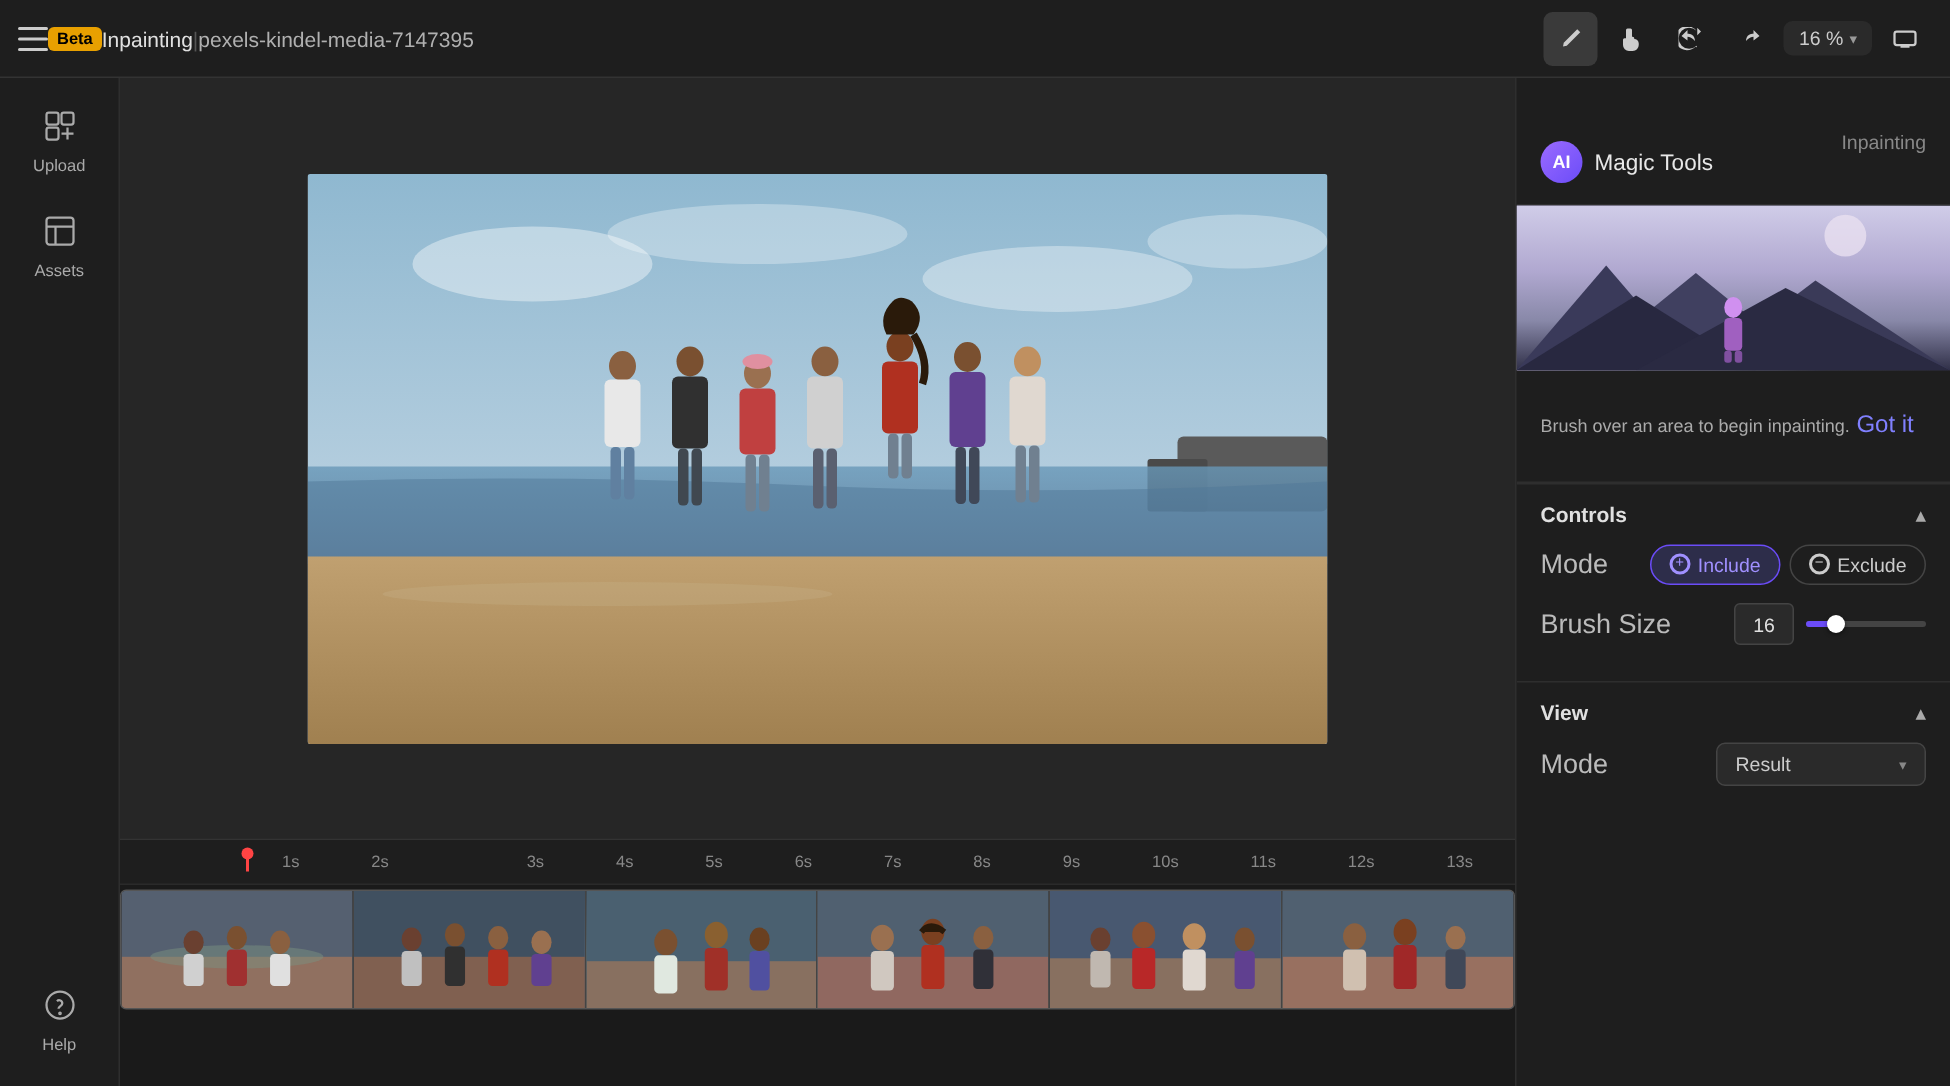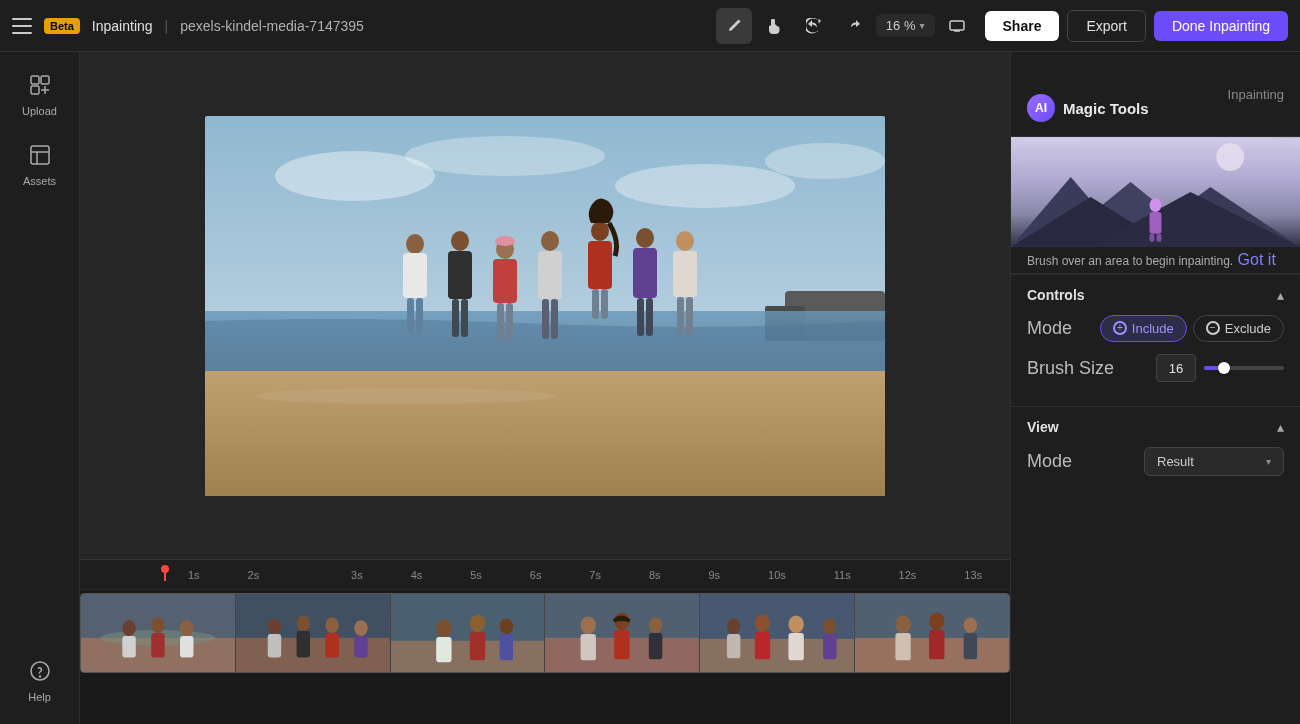--- a/index.html
+++ b/index.html
@@ -21,21 +21,21 @@
       border-bottom: 1px solid #333;
       display: flex;
       align-items: center;
       padding: 0 12px;
       gap: 10px;
       flex-shrink: 0;
     }
     .topbar-left {
       display: flex;
       align-items: center;
-      gap: 12px;
+      gap: 0;
       flex: 1;
       text-align: center;
     }
     .hamburger-icon {
       width: 20px;
       height: 16px;
       display: flex;
       flex-direction: column;
       justify-content: space-between;
       cursor: pointer;
@@ -306,21 +306,21 @@
       border-radius: 50%;
       display: flex;
       align-items: center;
       justify-content: center;
       font-size: 12px;
       color: #fff;
       font-weight: 700;
     }
     .panel-title {
       font-size: 15px;
-      font-weight: 700;
+      font-weight: 400;
       color: #e8e8e8;
     }
     .panel-subtitle {
       font-size: 13px;
       color: #888;
     }
 
     
     .inpaint-preview {
       width: 100%;
@@ -522,25 +522,20 @@
       <span>16 %</span>
       <span class="zoom-arrow">▾</span>
     </div>
     <button class="monitor-btn">
       <svg width="16" height="12" viewBox="0 0 16 12" fill="none" stroke="currentColor" stroke-width="1.5">
         <rect x="1" y="1" width="14" height="9" rx="1.5"></rect>
         <path d="M5 11h6M8 10v1"></path>
       </svg>
     </button>
   </div>
-  <div class="topbar-right">
-    <button class="btn-share">Share</button>
-    <button class="btn-export">Export</button>
-    <button class="btn-done">Done Inpainting</button>
-  </div>
 </div>
 
 <div class="main-area">
 
   <div class="left-sidebar">
     <div class="sidebar-btn">
       <div class="icon-wrap">
         <svg width="22" height="22" viewBox="0 0 22 22" fill="none" stroke="#aaa" stroke-width="1.5">
           <rect x="2" y="2" width="8" height="8" rx="1.5"></rect>
           <rect x="12" y="2" width="8" height="8" rx="1.5"></rect>
@@ -851,21 +846,21 @@
         <polygon points="0,110 80,60 160,110" fill="#282840"></polygon>
         <polygon points="80,110 180,55 290,110" fill="#2a2a42"></polygon>
 
         <ellipse cx="145" cy="68" rx="6" ry="7" fill="#d090f0"></ellipse>
         <rect x="139" y="75" width="12" height="22" rx="3" fill="#a060c0"></rect>
         <rect x="139" y="97" width="5" height="8" rx="2" fill="#8050a0"></rect>
         <rect x="146" y="97" width="5" height="8" rx="2" fill="#8050a0"></rect>
       </svg>
     </div>
 
-    <div style="padding: 4px 16px; border-bottom: 1px solid #2e2e2e;">
+    <div style="padding: 28px 16px; border-bottom: 1px solid #2e2e2e;">
       <span class="hint-text" style="padding:0;">Brush over an area to begin inpainting.</span>
       <span class="got-it-link">Got it</span>
     </div>
 
     <div class="section">
       <div class="section-header">
         <span class="section-title">Controls</span>
         <button class="collapse-btn">▴</button>
       </div>
 

